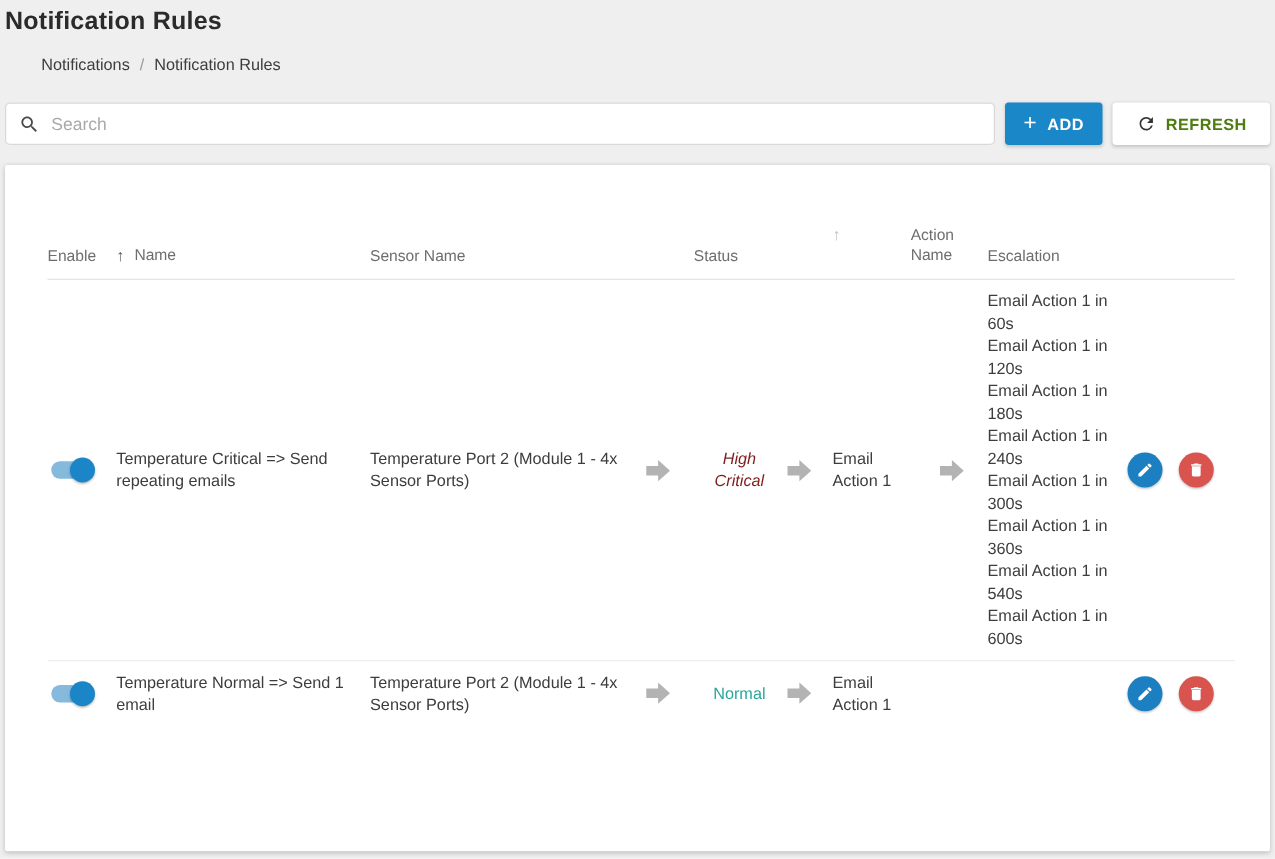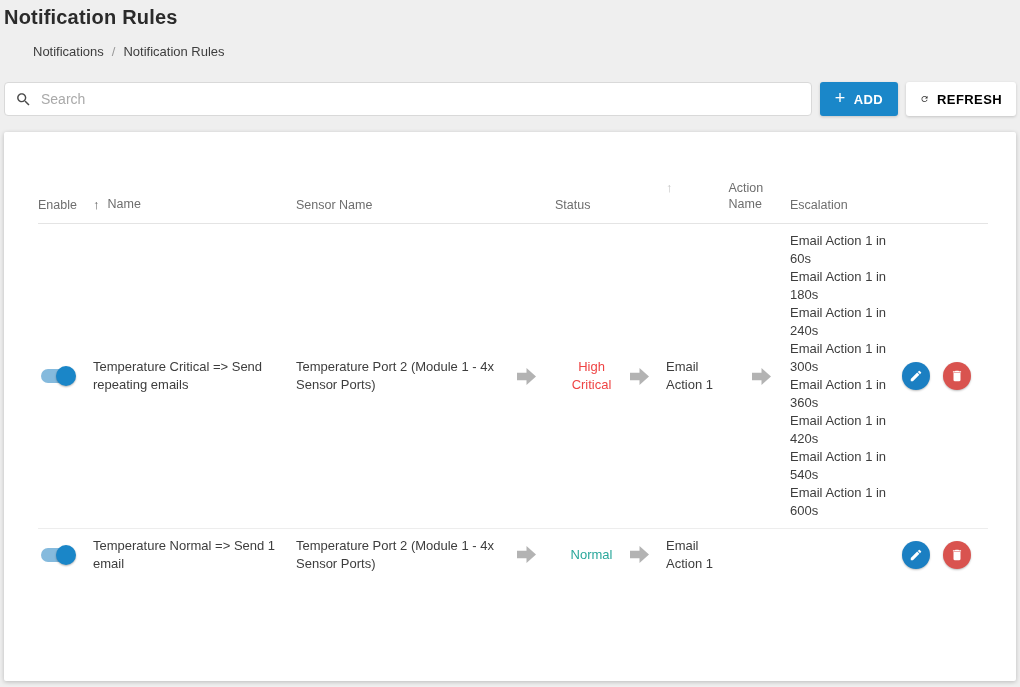--- a/index.html
+++ b/index.html
@@ -71,21 +71,21 @@
     display: flex;
     align-items: center;
     justify-content: center;
     gap: 8px;
     cursor: pointer;
     box-shadow: 0 1px 3px rgba(0,0,0,.18);
     padding: 0 14px;
   }
   .btn-add { background: #1a87c9; color: #ffffff; width: 78px; }
   .btn-add .plus { font-size: 18px; font-weight: 400; line-height: 1; margin-top: -2px; }
-  .btn-refresh { background: #ffffff; color: #000000; width: 110px; padding-left: 14px; }
+  .btn-refresh { background: #ffffff; color: #4d7c0f; width: 126px; padding-left: 14px; }
 
   
   .card {
     margin-top: 16px;
     background: #ffffff;
     border-radius: 2px;
     box-shadow: 0 1px 4px rgba(0,0,0,.22);
     min-height: 549px;
     padding: 34px 28px 16px 34px;
   }
@@ -202,42 +202,42 @@
         </div>
       </div>
       <div class="cell-name">Temperature Critical =&gt; Send repeating emails</div>
       <div class="cell-sensor">Temperature Port 2 (Module 1 - 4x Sensor Ports)</div>
       <div class="flow-arrow-cell">
         <svg width="23" height="19" viewBox="0 0 24 20" fill="#b3b3b3">
             <path d="M2 6h10V1l10 9-10 9v-5H2z"></path>
           </svg>
       </div>
       <div>
-        <span class="status-text" style="color: #ef4444;">High Critical</span>
+        <span class="status-text" style="color: #7f1d1d; font-style: italic;">High Critical</span>
       </div>
       <div class="flow-arrow-cell">
         <svg width="23" height="19" viewBox="0 0 24 20" fill="#b3b3b3">
             <path d="M2 6h10V1l10 9-10 9v-5H2z"></path>
           </svg>
       </div>
       <div>
         <span class="action-text">Email Action 1</span>
       </div>
       <div class="flow-arrow-cell">
         <svg width="23" height="19" viewBox="0 0 24 20" fill="#b3b3b3">
             <path d="M2 6h10V1l10 9-10 9v-5H2z"></path>
           </svg>
       </div>
       <div>
         <div class="escalation-line">Email Action 1 in 60s</div>
+        <div class="escalation-line">Email Action 1 in 120s</div>
         <div class="escalation-line">Email Action 1 in 180s</div>
         <div class="escalation-line">Email Action 1 in 240s</div>
         <div class="escalation-line">Email Action 1 in 300s</div>
         <div class="escalation-line">Email Action 1 in 360s</div>
-        <div class="escalation-line">Email Action 1 in 420s</div>
         <div class="escalation-line">Email Action 1 in 540s</div>
         <div class="escalation-line">Email Action 1 in 600s</div>
       </div>
       <div class="row-actions">
         <button class="icon-btn edit">
           <svg width="14" height="14" viewBox="0 0 24 24" fill="#ffffff">
               <path d="M3 17.25V21h3.75L17.81 9.94l-3.75-3.75L3 17.25zM20.71 7.04a.996.996 0 0 0 0-1.41l-2.34-2.34a.996.996 0 0 0-1.41 0l-1.83 1.83 3.75 3.75 1.83-1.83z"></path>
             </svg>
         </button>
         <button class="icon-btn delete">

